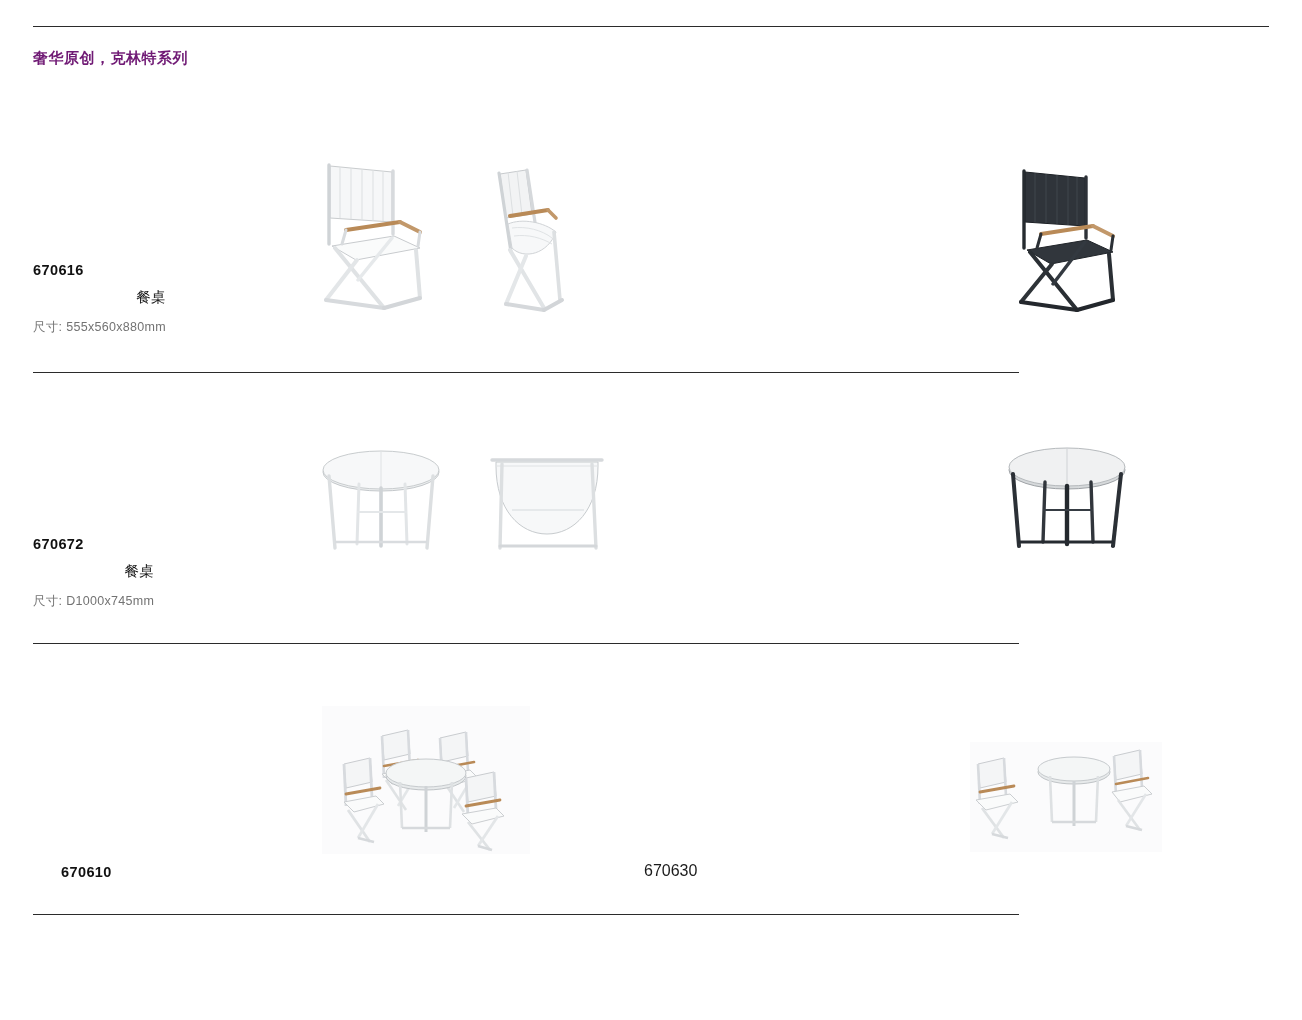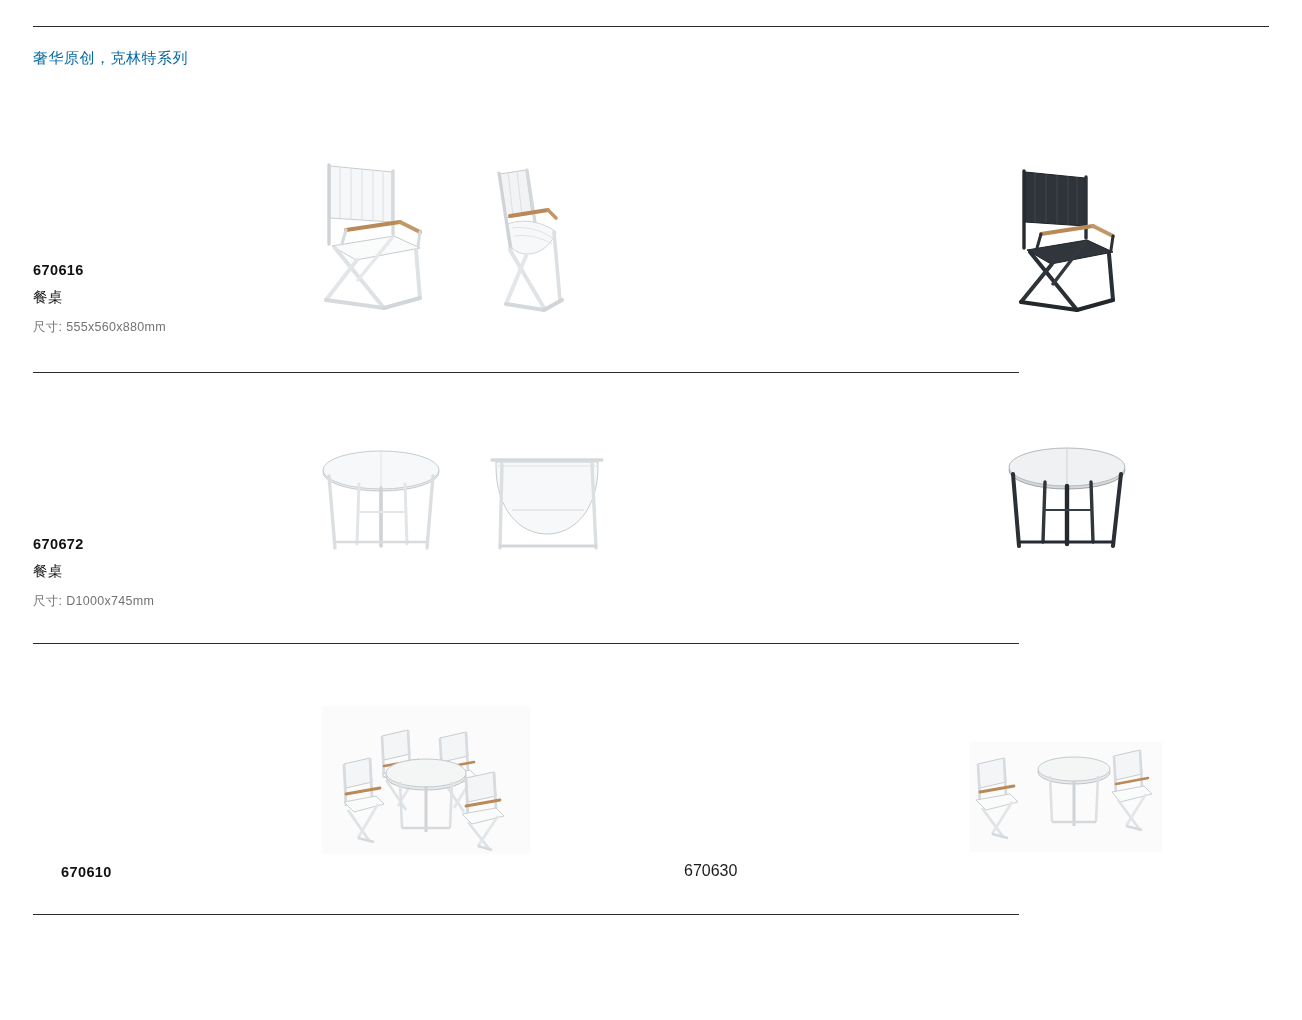--- a/index.html
+++ b/index.html
@@ -27,22 +27,22 @@
     right: 33px;
     top: 26px;
     border-top: 1px solid #2b2b2b;
   }
   .series-title {
     position: absolute;
     left: 33px;
     top: 49px;
     font-size: 15px;
     letter-spacing: 0.5px;
-    color: #0369a1;
-    font-weight: 400;
+    color: #701a75;
+    font-weight: 700;
   }
 
   
   .row {
     position: absolute;
     left: 0;
     width: 1052px;
   }
   .row-rule {
     position: absolute;
@@ -61,31 +61,32 @@
     color: #111;
     line-height: 1.5;
   }
   .caption .name {
     font-size: 14.5px;
     font-weight: 400;
     letter-spacing: 0.4px;
     color: #111;
     line-height: 1.6;
     margin-top: 4px;
+    text-align: right;
   }
   .caption .dim {
     font-size: 12.5px;
     font-weight: 400;
     letter-spacing: 0.3px;
     color: #737373;
     margin-top: 10px;
   }
   .caption2 {
     position: absolute;
-    left: 684px;
+    left: 644px;
   }
 
   .figure {
     position: absolute;
   }
 
   
   svg { display: block; overflow: visible; }
 </style>
 </head>

